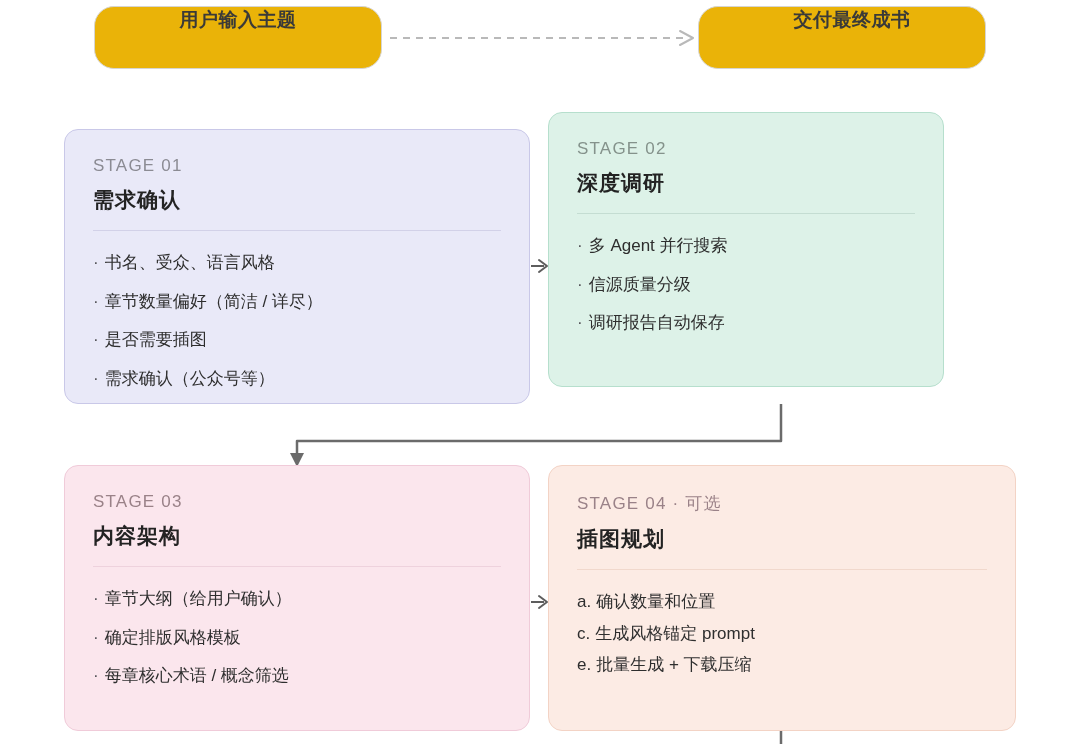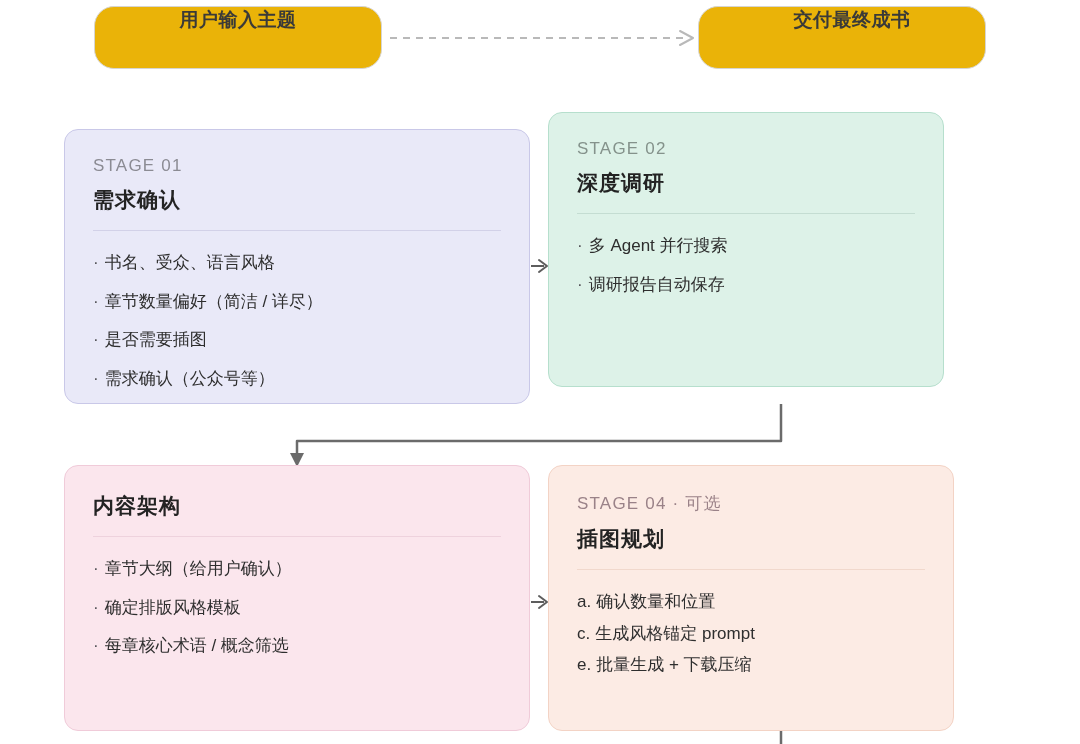--- a/index.html
+++ b/index.html
@@ -57,21 +57,21 @@
     border-radius: 14px;
     border: 1px solid rgba(0,0,0,0.10);
     padding: 26px 28px 16px 28px;
   }
   #card-1 { left: 64px;  top: 129px; width: 466px; height: 275px;
             background: #e9e9f8; border-color: #c9c8e8; }
   #card-2 { left: 548px; top: 112px; width: 396px; height: 275px;
             background: #ddf2e8; border-color: #b6dfcd; }
   #card-3 { left: 64px;  top: 465px; width: 466px; height: 266px;
             background: #fbe6ed; border-color: #f0cbd9; }
-  #card-4 { left: 548px; top: 465px; width: 406px; height: 266px;
+  #card-4 { left: 548px; top: 465px; width: 468px; height: 266px;
             background: #fcebe4; border-color: #f3d3c5; }
 
   .stage-label {
     font-size: 17px;
     font-weight: 400;
     letter-spacing: 1.2px;
     color: #8b8b93;
     margin: 0 0 10px 0;
   }
   #card-3 .stage-label, #card-4 .stage-label { color: #9a8288; }
@@ -170,26 +170,30 @@
 
   <div class="card" id="card-2">
     <div class="stage-label">STAGE 02</div>
     <div class="stage-title">深度调研</div>
     <div class="divider"></div>
     <ul class="items">
       <li>
         <span class="bullet-mark">·</span><span>多 Agent 并行搜索</span>
       </li>
       <li>
+        <span class="bullet-mark">·</span><span>信源质量分级</span>
+      </li>
+      <li>
         <span class="bullet-mark">·</span><span>调研报告自动保存</span>
       </li>
     </ul>
   </div>
 
   <div class="card" id="card-3">
+    <div class="stage-label">STAGE 03</div>
     <div class="stage-title">内容架构</div>
     <div class="divider"></div>
     <ul class="items">
       <li>
         <span class="bullet-mark">·</span><span>章节大纲（给用户确认）</span>
       </li>
       <li>
         <span class="bullet-mark">·</span><span>确定排版风格模板</span>
       </li>
       <li>

